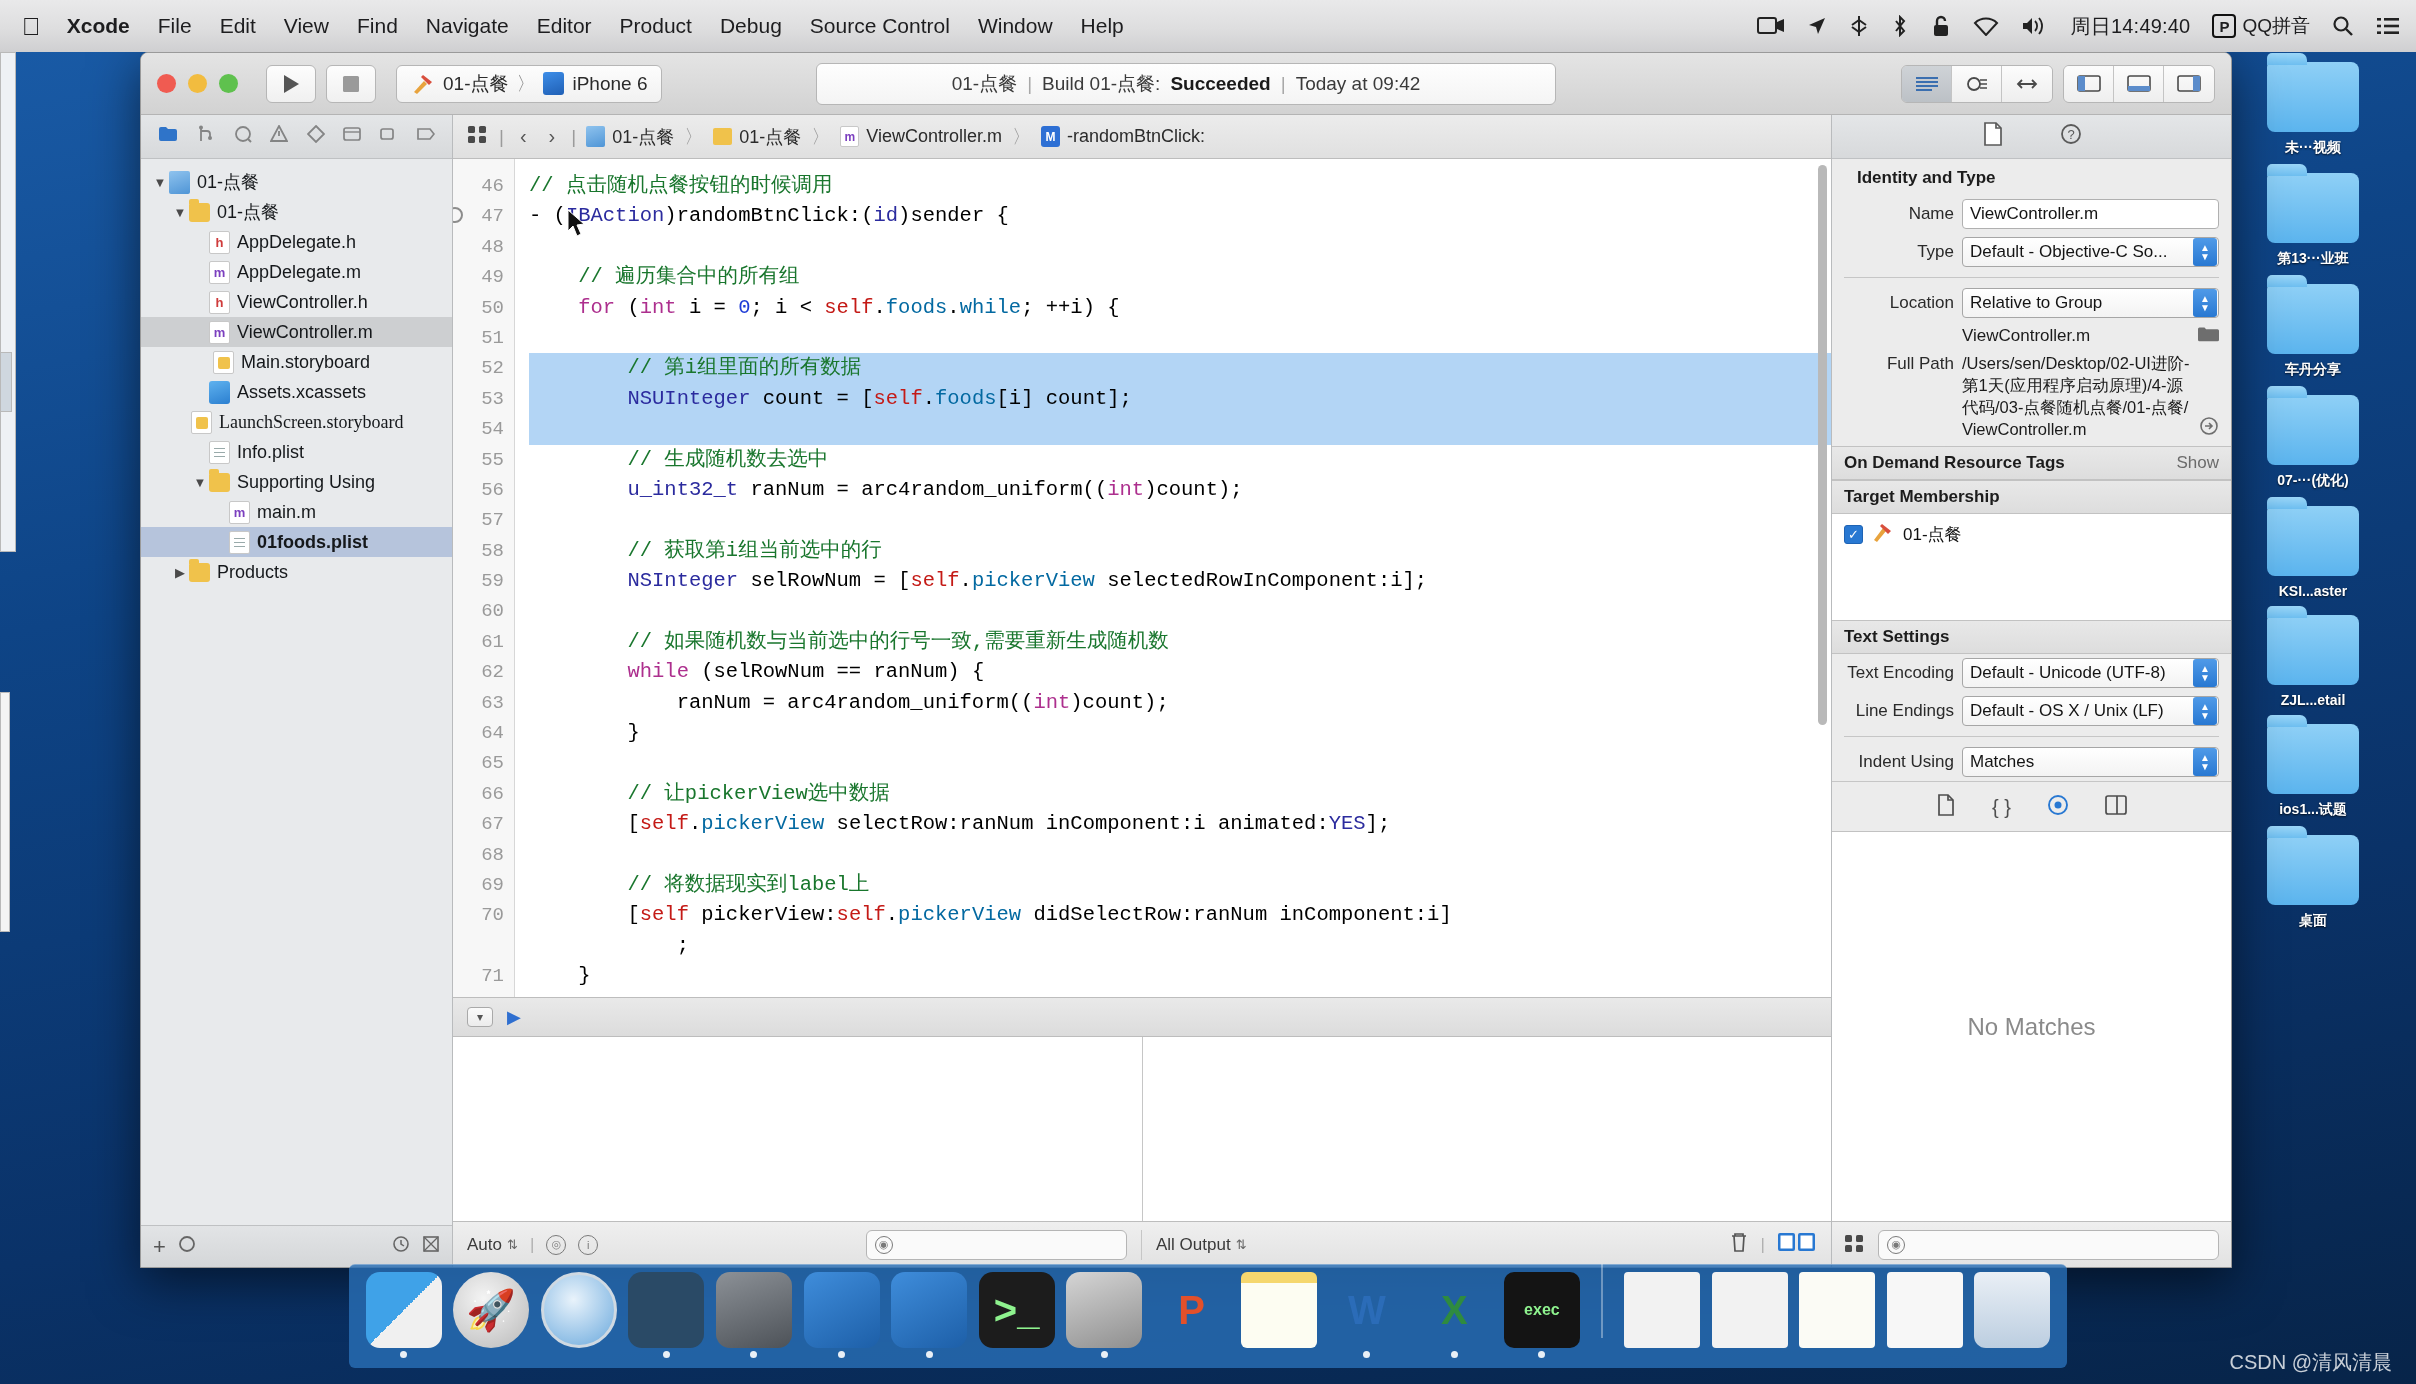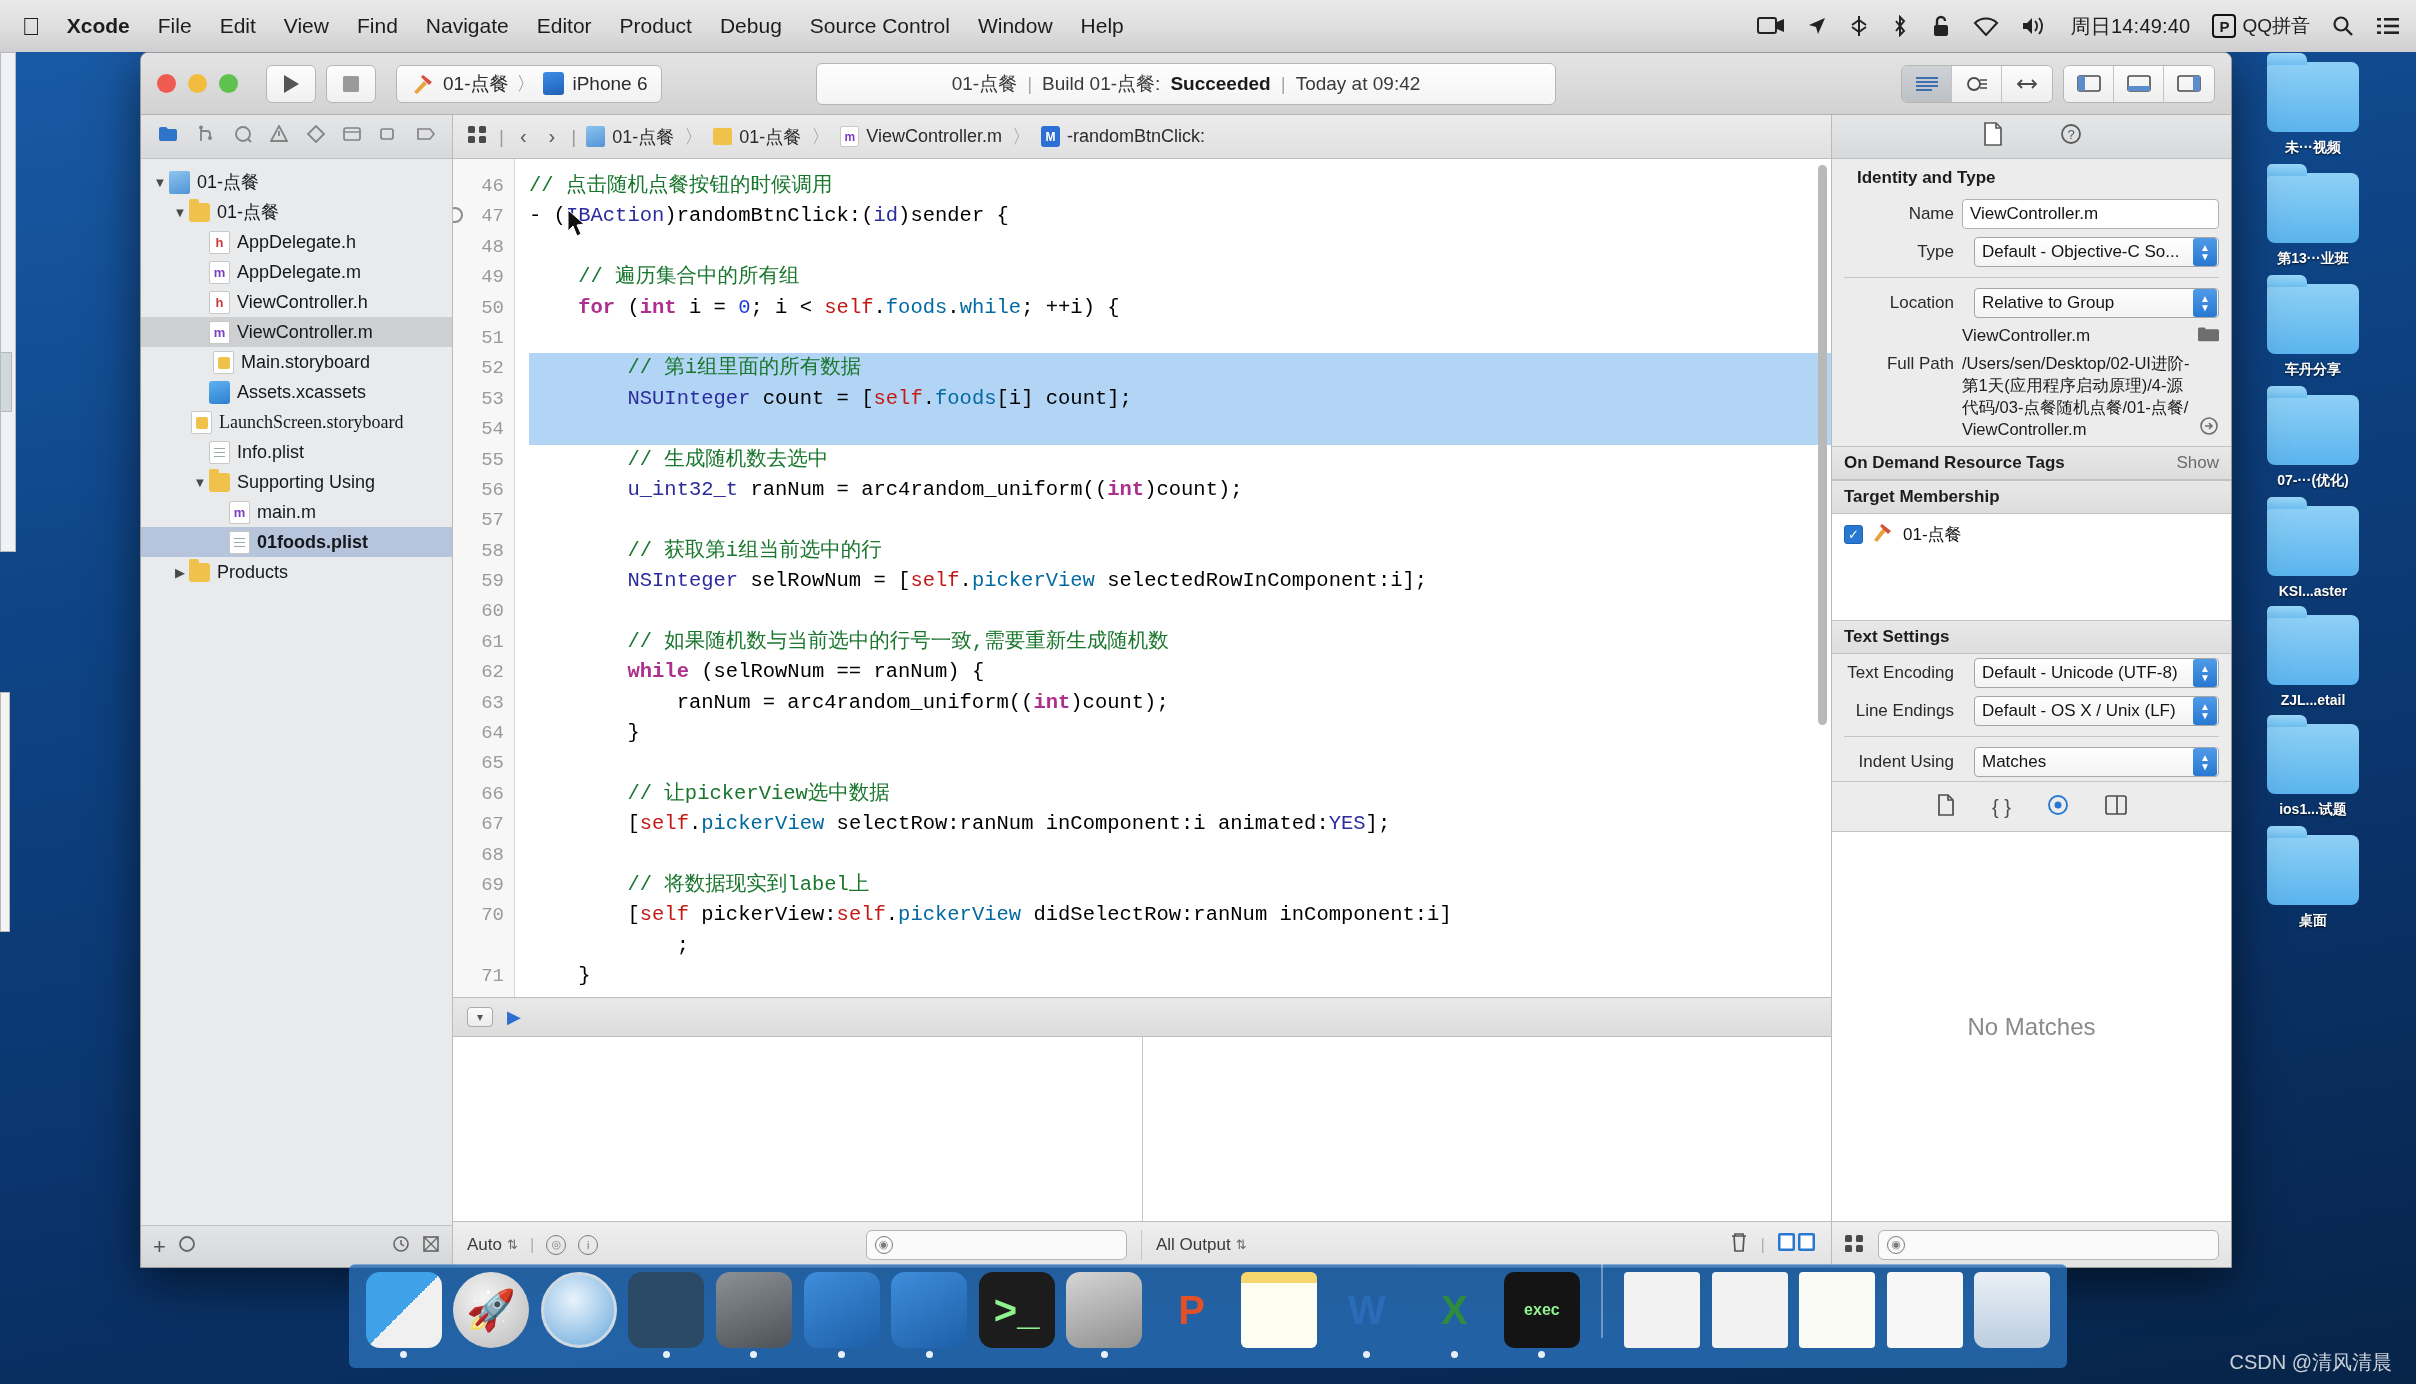--- a/index.html
+++ b/index.html
@@ -180,21 +180,21 @@
   #gutter .gl { height: 30.4px; line-height: 30.4px; position: relative; }
   #gutter .bp { position:absolute; left:-6px; top:6px; width:16px; height:16px; border:2px solid #8c8c8c; border-radius:50%; }
   #code {
     flex: 1; min-width: 0; overflow: hidden;
     font-family: "Liberation Mono", monospace; font-size: 20.5px;
     padding: 12px 0 0 14px; color: #000; position: relative;
   }
   #code .cl { height: 30.4px; line-height: 30.4px; white-space: pre; }
   #code .cl.hl { background: #b3d5f5; }
   .cmt { color: #19762d; }
-  .kw  { color: #ad2f8e; font-weight: bold; }
+  .kw  { color: #ad2f8e; font-weight: normal; }
   .typ { color: #2b2b9e; }
   .num { color: #1d3bd6; }
   .prp { color: #0369a1; }
   .slf { color: #c41a16; }
   .mth { color: #000; }
   #code-cursor { position: absolute; left: 52px; top: 50px; font-size: 26px; color:#111; }
 
   
   #code-scroll {
     position: absolute; right: 2px; top: 6px; bottom: 6px; width: 13px;
@@ -252,21 +252,20 @@
     flex: 1; height: 30px; border: 1px solid #b0b0b0; border-radius: 4px;
     background: #fff; display: flex; align-items: center; padding: 0 7px;
     font-size: 17px; color: #141414; overflow: hidden; white-space: nowrap;
   }
   .insp-popup {
     flex: 1; height: 30px; border: 1px solid #a6a6a6; border-radius: 4px;
     background: linear-gradient(180deg,#fff,#f3f3f3);
     display: flex; align-items: center; padding: 0 0 0 7px;
     font-size: 17px; color: #141414; overflow: hidden; white-space: nowrap;
     position: relative;
-    margin-left: 12px;
   }
   .insp-popup .pv { flex:1; overflow:hidden; text-overflow: ellipsis; }
   .popup-arrows {
     width: 24px; height: 28px; background: linear-gradient(180deg,#4f9ae8,#2878d2);
     border-radius: 3px; margin-left: 4px; margin-right: 1px;
     display:flex; flex-direction:column; align-items:center; justify-content:center;
     color: #fff; font-size: 10px; line-height: 9px; flex: 0 0 24px;
   }
   .insp-sub { display: flex; align-items: center; padding: 3px 12px 3px 0; gap: 8px; }
   .insp-sub .val { flex: 1; font-size: 17px; color: #1b1b1b; }

